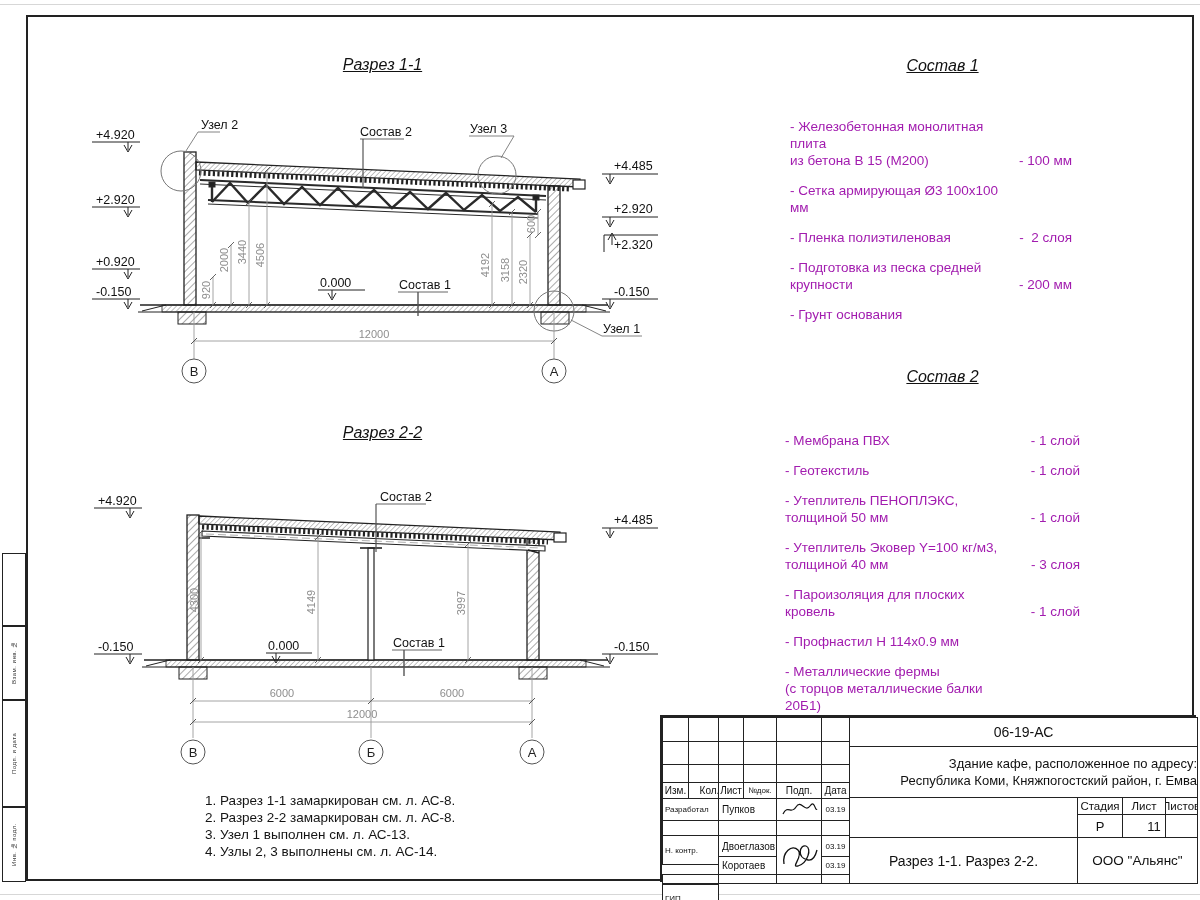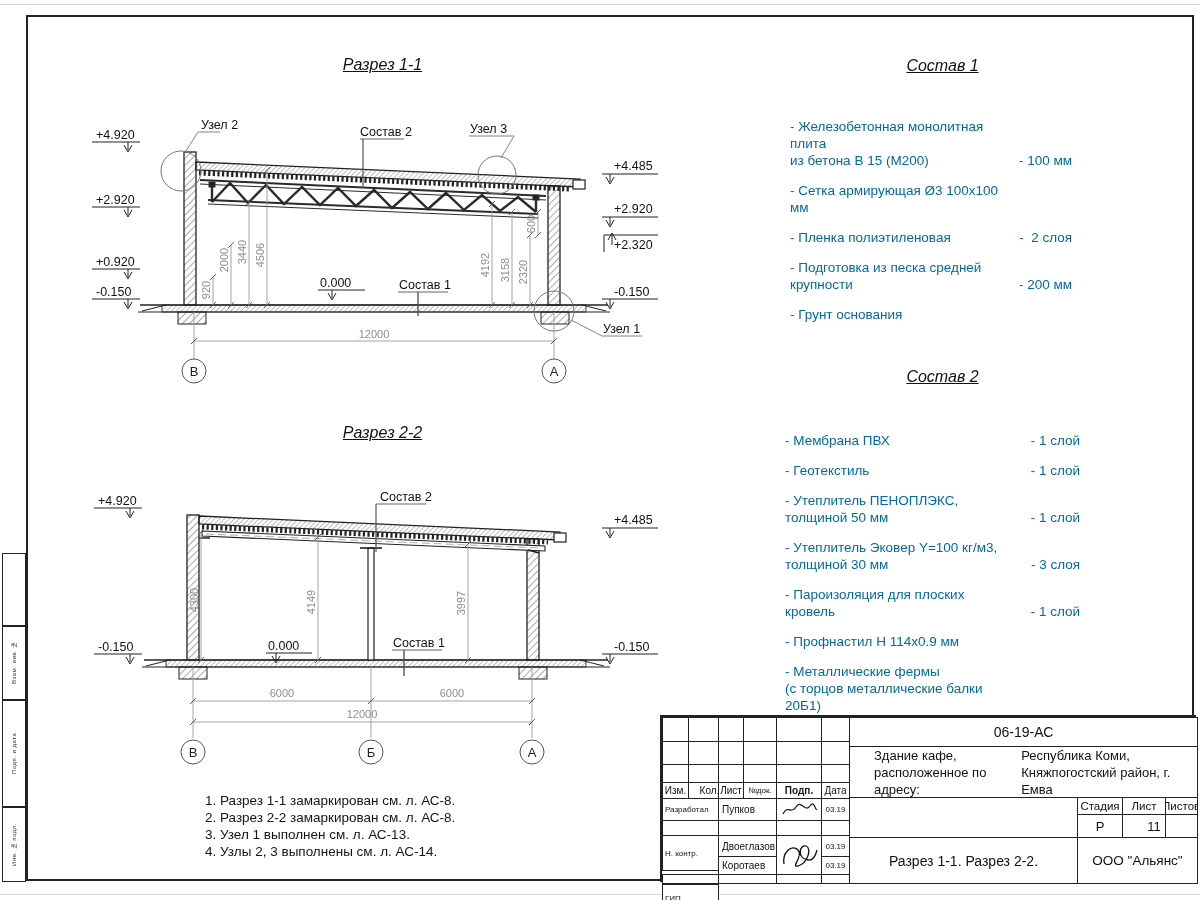--- a/index.html
+++ b/index.html
@@ -8,21 +8,21 @@
   .scan-edge-top{position:absolute;left:0;top:4px;width:1200px;height:1px;background:#d7d7d7;}
   .scan-edge-bottom{position:absolute;left:0;top:894px;width:1200px;height:1px;background:#d7d7d7;}
   .frame{position:absolute;left:26px;top:15px;width:1168px;height:866px;border:2px solid #222;box-sizing:border-box;}
   
   .mcell{position:absolute;border:1.5px solid #222;box-sizing:border-box;background:#fff;}
   .mlabel{position:absolute;width:100%;height:100%;display:flex;align-items:center;justify-content:center;
           writing-mode:vertical-rl;transform:rotate(180deg);font-size:6px;color:#333;letter-spacing:.5px;}
   
   .dtitle{position:absolute;font-size:16px;font-style:italic;text-decoration:underline;text-align:center;color:#111;}
   
-  .slist{position:absolute;font-size:13.5px;color:#0369a1;}
+  .slist{position:absolute;font-size:13.5px;color:#a21caf;}
   .s-item{display:flex;justify-content:space-between;align-items:flex-end;margin-bottom:13px;}
   .s-name{white-space:pre-line;max-width:220px;line-height:17px;}
   .s-val{white-space:pre;line-height:17px;}
   
   .notes{position:absolute;font-size:13.5px;line-height:17px;color:#151515;}
   
   .stamp{position:absolute;left:660px;top:715px;width:536px;height:167px;border:2px solid #222;box-sizing:border-box;background:#fff;}
   .cell{position:absolute;box-sizing:border-box;border:1px solid #222;display:flex;align-items:center;justify-content:center;
         overflow:hidden;background:#fff;}
   .small{font-size:10px;} .tiny{font-size:8px;}
@@ -308,21 +308,21 @@
         <div class="s-name">- Геотекстиль</div>
         <div class="s-val">- 1 слой</div>
       </div>
     <div class="s-item">
         <div class="s-name">- Утеплитель ПЕНОПЛЭКС,
 толщиной 50 мм</div>
         <div class="s-val">- 1 слой</div>
       </div>
     <div class="s-item">
         <div class="s-name">- Утеплитель Эковер Y=100 кг/м3,
-толщиной 30 мм</div>
+толщиной 40 мм</div>
         <div class="s-val">- 3 слоя</div>
       </div>
     <div class="s-item">
         <div class="s-name">- Пароизоляция для плоских кровель</div>
         <div class="s-val">- 1 слой</div>
       </div>
     <div class="s-item">
         <div class="s-name">- Профнастил Н 114х0.9 мм</div>
         <div class="s-val"></div>
       </div>
@@ -348,54 +348,54 @@
     <div class="cell" style="left:26px;top:0;width:1px;height:66px;border:none;background:#222;"></div>
     <div class="cell" style="left:56px;top:0;width:1px;height:66px;border:none;background:#222;"></div>
     <div class="cell" style="left:81px;top:0;width:1px;height:66px;border:none;background:#222;"></div>
     <div class="cell" style="left:114px;top:0;width:1px;height:66px;border:none;background:#222;"></div>
     <div class="cell" style="left:159px;top:0;width:1px;height:66px;border:none;background:#222;"></div>
 
     <div class="cell small" style="left:0;top:65px;width:27px;height:17px;">Изм.</div>
     <div class="cell small" style="left:26px;top:65px;width:43px;height:17px;">Кол.</div>
     <div class="cell small" style="left:56px;top:65px;width:26px;height:17px;">Лист</div>
     <div class="cell tiny" style="left:81px;top:65px;width:34px;height:17px;">№док.</div>
-    <div class="cell small" style="left:114px;top:65px;width:46px;height:17px;font-weight:bold;">Подп.</div>
+    <div class="cell small" style="left:114px;top:65px;width:46px;height:17px;">Подп.</div>
     <div class="cell small" style="left:159px;top:65px;width:29px;height:17px;">Дата</div>
 
     <div class="cell tiny" style="left:0;top:81px;width:57px;height:23px;justify-content:flex-start;padding-left:2px;">Разработал</div>
     <div class="cell small" style="left:56px;top:81px;width:59px;height:23px;justify-content:flex-start;padding-left:3px;">Пупков</div>
     <div class="cell" style="left:114px;top:81px;width:46px;height:23px;">
       <svg width="40" height="18" viewBox="0 0 40 18">
         <path d="M4,13 C9,3 12,14 17,6 S26,12 31,5 S36,11 38,8" fill="none" stroke="#111" stroke-width="1.2"></path>
       </svg>
     </div>
     <div class="cell tiny" style="left:159px;top:81px;width:29px;height:23px;">03.19</div>
     <div class="cell" style="left:0;top:103px;width:57px;height:16px;"></div>
     <div class="cell" style="left:56px;top:103px;width:59px;height:16px;"></div>
     <div class="cell" style="left:114px;top:103px;width:46px;height:16px;"></div>
     <div class="cell" style="left:159px;top:103px;width:29px;height:16px;"></div>
-    <div class="cell tiny" style="left:0;top:118px;width:57px;height:36px;justify-content:flex-start;padding-left:2px;">Н. контр.</div>
+    <div class="cell tiny" style="left:0;top:118px;width:57px;height:30px;justify-content:flex-start;padding-left:2px;">Н. контр.</div>
     <div class="cell small" style="left:56px;top:118px;width:59px;height:22px;justify-content:flex-start;padding-left:3px;">Двоеглазов</div>
     <div class="cell" style="left:114px;top:118px;width:46px;height:40px;">
       <svg width="42" height="34" viewBox="0 0 42 34">
         <path d="M6,26 C4,14 14,6 20,12 C26,18 12,30 20,28 C30,25 34,10 28,8 C22,6 18,20 30,22 C36,23 38,16 39,12" fill="none" stroke="#111" stroke-width="1.3"></path>
       </svg>
     </div>
     <div class="cell tiny" style="left:159px;top:118px;width:29px;height:22px;">03.19</div>
     <div class="cell tiny" style="left:0;top:139px;width:57px;height:29px;justify-content:flex-start;padding-left:2px;margin-top:28px;">ГИП</div>
     <div class="cell small" style="left:56px;top:139px;width:59px;height:19px;justify-content:flex-start;padding-left:3px;">Коротаев</div>
     <div class="cell" style="left:114px;top:139px;width:46px;height:19px;border-top:none;background:transparent;"></div>
     <div class="cell tiny" style="left:159px;top:139px;width:29px;height:19px;">03.19</div>
     <div class="cell" style="left:0;top:157px;width:57px;height:10px;"></div>
     <div class="cell" style="left:56px;top:157px;width:59px;height:10px;"></div>
     <div class="cell" style="left:114px;top:157px;width:46px;height:10px;"></div>
     <div class="cell" style="left:159px;top:157px;width:29px;height:10px;"></div>
 
     <div class="cell" style="left:187px;top:0;width:349px;height:30px;font-size:14px;">06-19-АС</div>
-    <div class="cell" style="left:187px;top:29px;width:349px;height:52px;flex-direction:row;font-size:13px;line-height:17px;align-items:center;padding-left:24px;">
+    <div class="cell" style="left:187px;top:29px;width:349px;height:52px;flex-direction:column;font-size:13px;line-height:17px;align-items:flex-end;padding-left:24px;">
       <div>Здание кафе, расположенное по адресу:</div>
       <div>Республика Коми, Княжпогостский район, г. Емва</div>
     </div>
     <div class="cell small" style="left:415px;top:80px;width:46px;height:18px;font-size:11.5px;">Стадия</div>
     <div class="cell small" style="left:460px;top:80px;width:44px;height:18px;font-size:11.5px;">Лист</div>
     <div class="cell small" style="left:503px;top:80px;width:33px;height:18px;font-size:11.5px;">Листов</div>
     <div class="cell" style="left:415px;top:97px;width:46px;height:24px;font-size:13px;">Р</div>
     <div class="cell" style="left:460px;top:97px;width:64px;height:24px;font-size:13px;">11</div>
     <div class="cell" style="left:503px;top:97px;width:33px;height:24px;font-size:13px;"></div>
     <div class="cell" style="left:187px;top:120px;width:229px;height:47px;font-size:14px;">Разрез 1-1. Разрез 2-2.</div>

